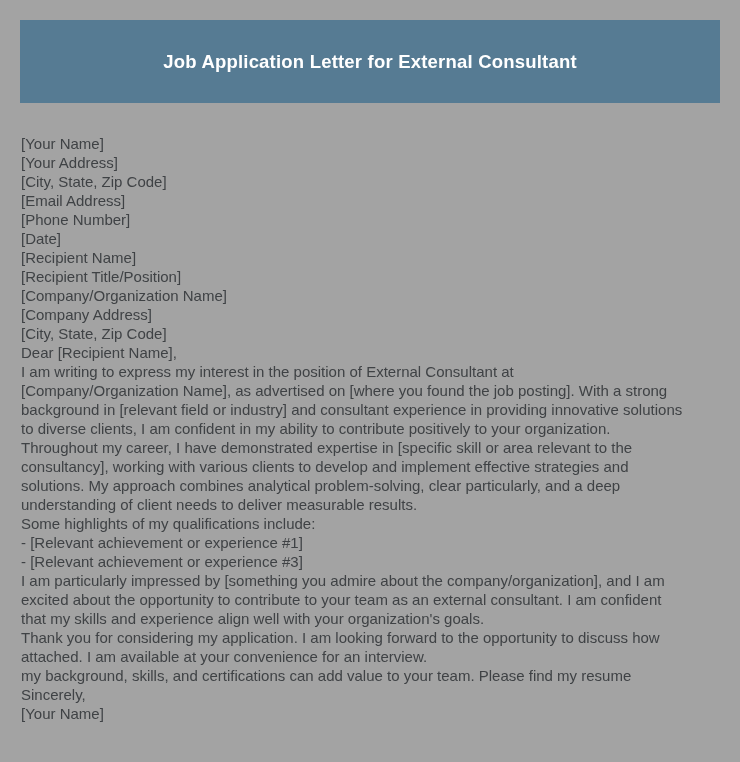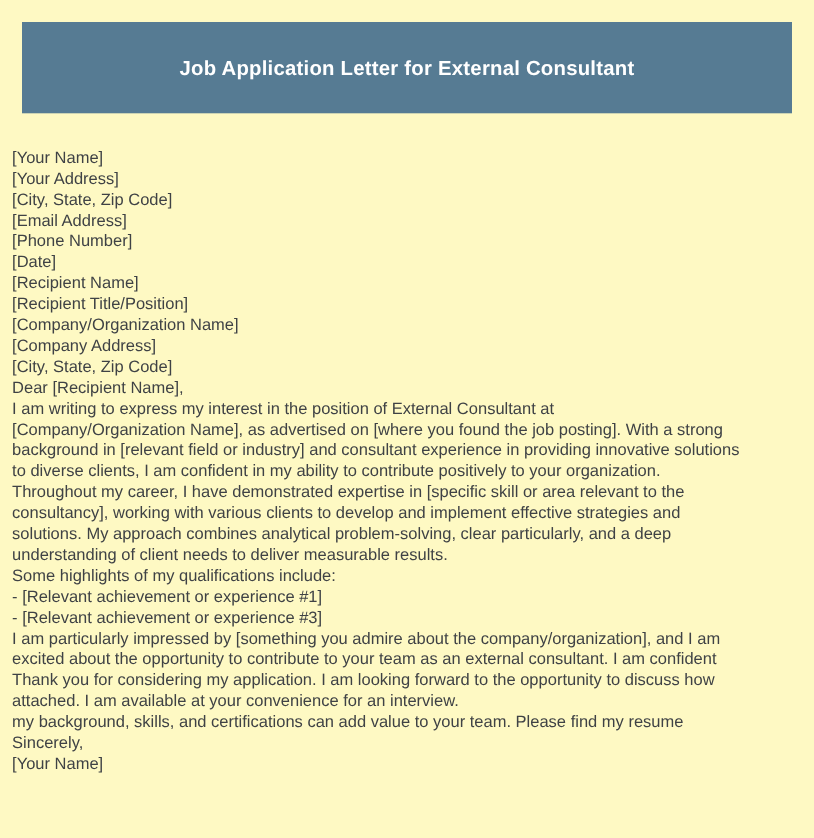--- a/index.html
+++ b/index.html
@@ -10,21 +10,21 @@
   body {
     width: 740px;
     height: 762px;
     overflow: hidden;
     font-family: "Liberation Sans", "DejaVu Sans", sans-serif;
   }
   .page {
     position: relative;
     width: 740px;
     height: 762px;
-    background: #fef9c3;
+    background: #a3a3a3;
     overflow: hidden;
   }
   .title-banner {
     position: absolute;
     left: 20px;
     top: 20px;
     width: 700px;
     height: 83px;
     background: #567b93;
     display: flex;
@@ -33,21 +33,21 @@
   }
   .title-banner .title-text {
     color: #ffffff;
     font-size: 18.5px;
     font-weight: 600;
     letter-spacing: 0.2px;
     white-space: nowrap;
   }
   .letter-body {
     position: absolute;
-    left: 11px;
+    left: 21px;
     top: 134px;
     width: 712px;
     overflow: hidden;
   }
   .letter-line {
     font-size: 15px;
     line-height: 19px;
     color: #3f4245;
     white-space: pre;
   }
@@ -80,20 +80,21 @@
       <div class="letter-line">to diverse clients, I am confident in my ability to contribute positively to your organization.</div>
       <div class="letter-line">Throughout my career, I have demonstrated expertise in [specific skill or area relevant to the</div>
       <div class="letter-line">consultancy], working with various clients to develop and implement effective strategies and</div>
       <div class="letter-line">solutions. My approach combines analytical problem-solving, clear particularly, and a deep</div>
       <div class="letter-line">understanding of client needs to deliver measurable results.</div>
       <div class="letter-line">Some highlights of my qualifications include:</div>
       <div class="letter-line">- [Relevant achievement or experience #1]</div>
       <div class="letter-line">- [Relevant achievement or experience #3]</div>
       <div class="letter-line">I am particularly impressed by [something you admire about the company/organization], and I am</div>
       <div class="letter-line">excited about the opportunity to contribute to your team as an external consultant. I am confident</div>
+      <div class="letter-line">that my skills and experience align well with your organization's goals.</div>
       <div class="letter-line">Thank you for considering my application. I am looking forward to the opportunity to discuss how</div>
       <div class="letter-line">attached. I am available at your convenience for an interview.</div>
       <div class="letter-line">my background, skills, and certifications can add value to your team. Please find my resume</div>
       <div class="letter-line">Sincerely,</div>
       <div class="letter-line">[Your Name]</div>
     </div>
 
 </div>
 
 </body></html>

